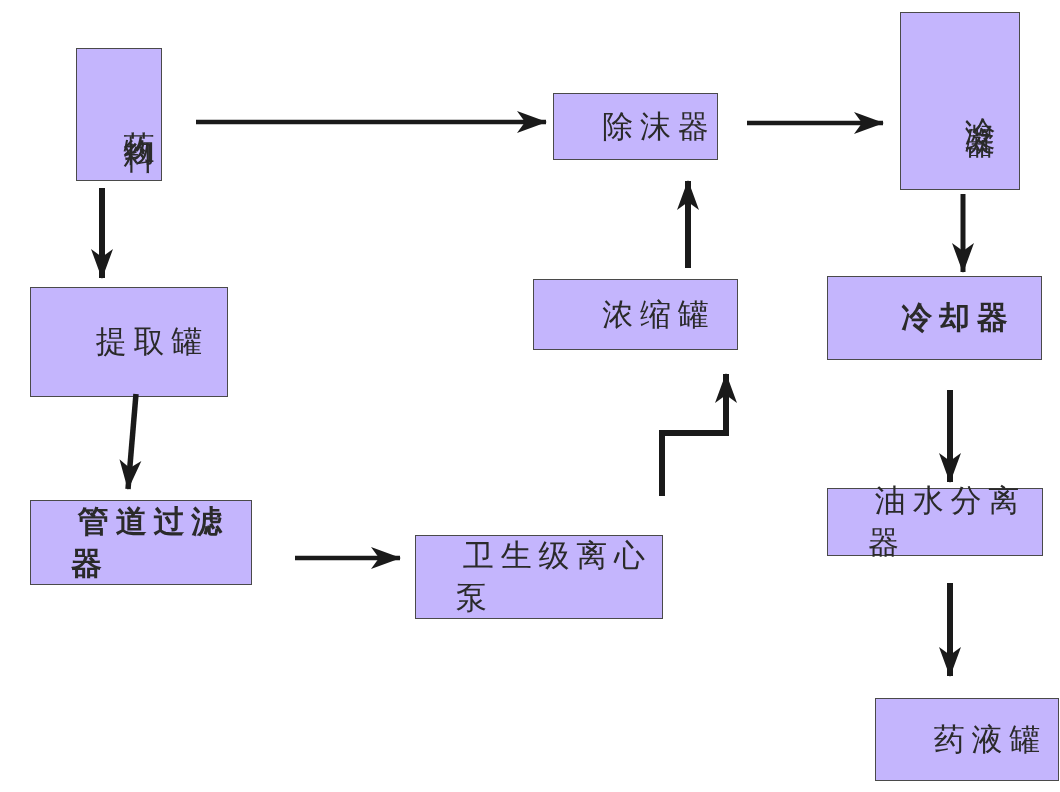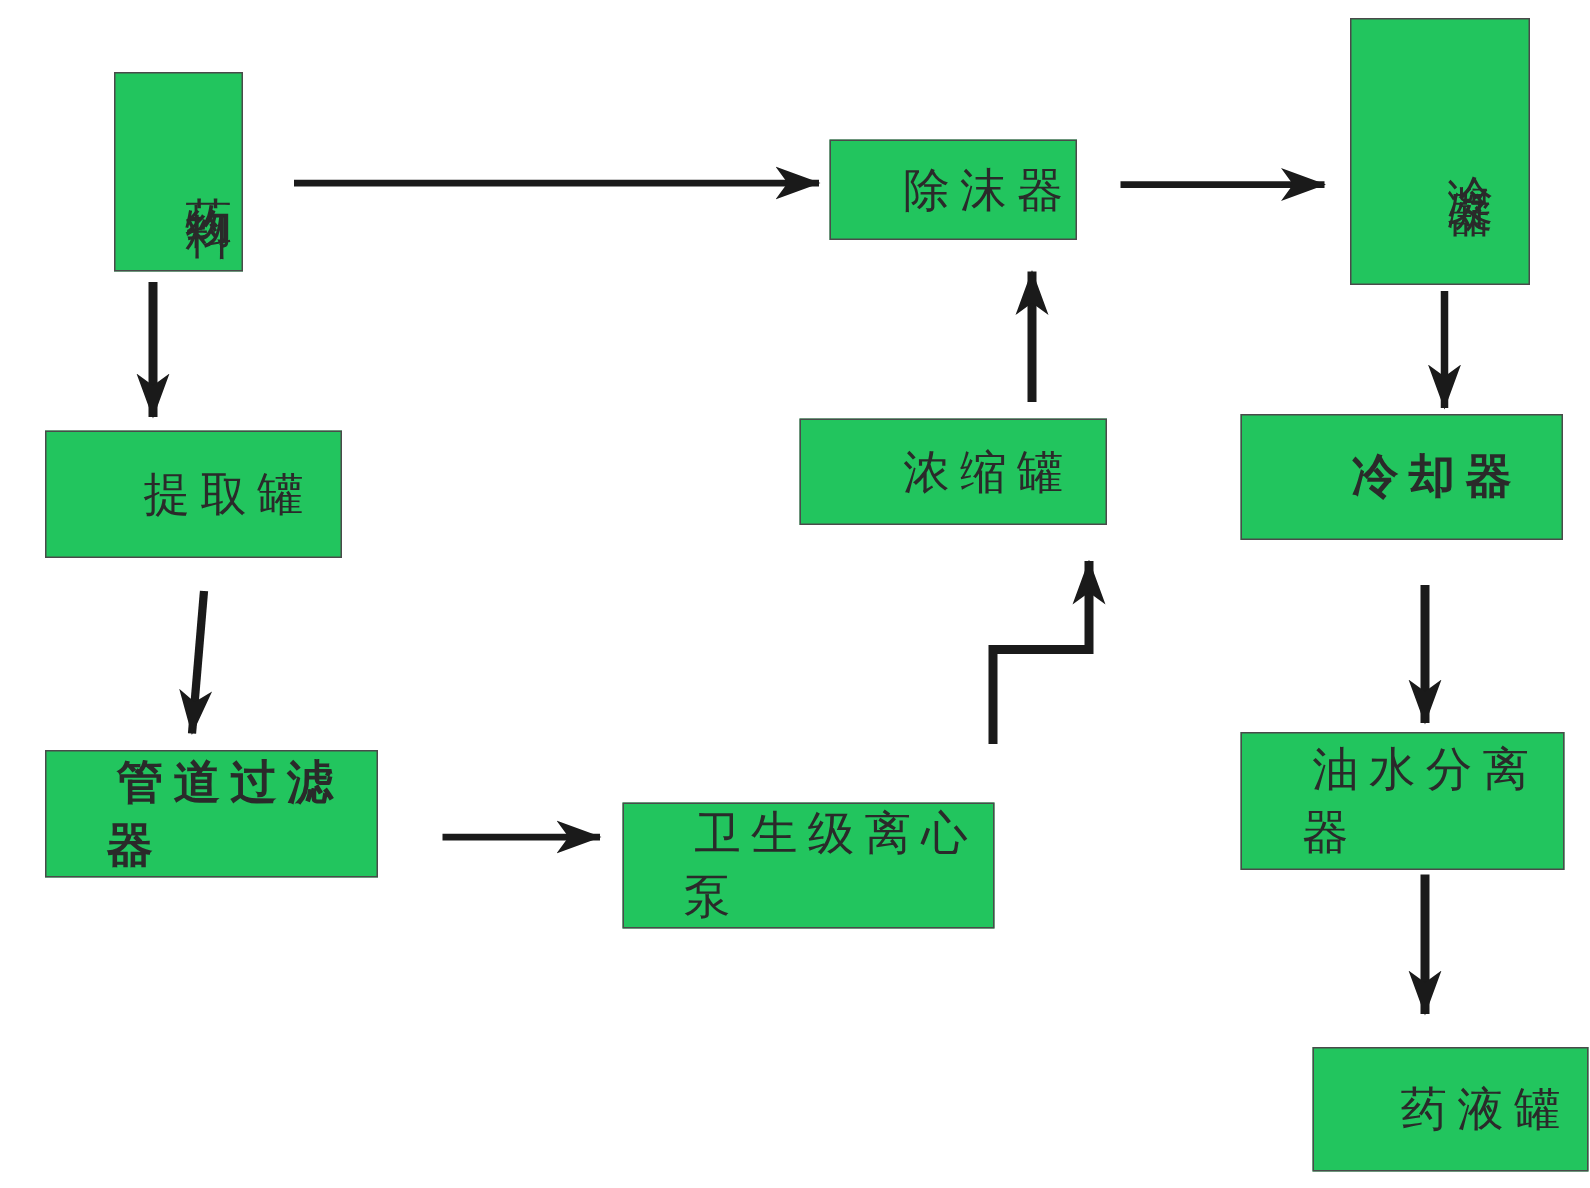--- a/index.html
+++ b/index.html
@@ -1,45 +1,45 @@
 <!DOCTYPE html>
 <html><head>
 <meta charset="utf-8">
 <style>
   html,body{margin:0;padding:0;}
   body{width:1060px;height:792px;background:#ffffff;position:relative;overflow:hidden;
        font-family:"Liberation Serif", serif;}
-  .node{position:absolute;border:1.5px solid #4a4a4a;background:#22c55e;
+  .node{position:absolute;border:1.5px solid #4a4a4a;background:#c4b5fd;
         display:flex;align-items:center;justify-content:center;
         color:#2a2a2a;font-size:31px;letter-spacing:0.22em;text-indent:0.22em;
         box-sizing:border-box;padding-left:40px;}
   .node.vertical{writing-mode:vertical-rl;text-orientation:upright;
         letter-spacing:0.18em;text-indent:0;line-height:1.0;}
   #arrows{position:absolute;left:0;top:0;pointer-events:none;}
 </style>
 </head>
 <body>
 
 <div class="node vertical" style="left:76px;top:48px;width:86px;height:133px;">药物料</div>
 
-<div class="node" style="left:30px;top:287px;width:198px;height:85px;">提取罐</div>
+<div class="node" style="left:30px;top:287px;width:198px;height:110px;">提取罐</div>
 
 <div class="node" style="left:30px;top:500px;width:222px;height:85px;font-weight:bold;">管道过滤器</div>
 
 <div class="node" style="left:415px;top:499px;width:248px;height:84px;margin-top:36px;">卫生级离心泵</div>
 
 <div class="node" style="left:533px;top:279px;width:205px;height:71px;">浓缩罐</div>
 
 <div class="node" style="left:553px;top:93px;width:165px;height:67px;">除沫器</div>
 
 <div class="node vertical" style="left:900px;top:12px;width:120px;height:178px;">冷凝器</div>
 
 <div class="node" style="left:827px;top:276px;width:215px;height:84px;font-weight:bold;">冷却器</div>
 
-<div class="node" style="left:827px;top:488px;width:216px;height:92px;">油水分离器</div>
+<div class="node" style="left:827px;top:488px;width:216px;height:68px;">油水分离器</div>
 
 <div class="node" style="left:875px;top:698px;width:184px;height:83px;">药液罐</div>
 
 <svg id="arrows" width="1060" height="792" viewBox="0 0 1060 792">
   <defs>
     <marker id="ah" viewBox="0 0 30 24" refX="29" refY="12" markerWidth="30" markerHeight="24" orient="auto" markerUnits="userSpaceOnUse">
       <path d="M30,12 L0,1 L8,12 L0,23 Z" fill="#1a1a1a"></path>
     </marker>
   </defs>
   <line x1="196" y1="122" x2="546" y2="122" stroke="#1a1a1a" stroke-width="4.5" marker-end="url(#ah)"></line>

